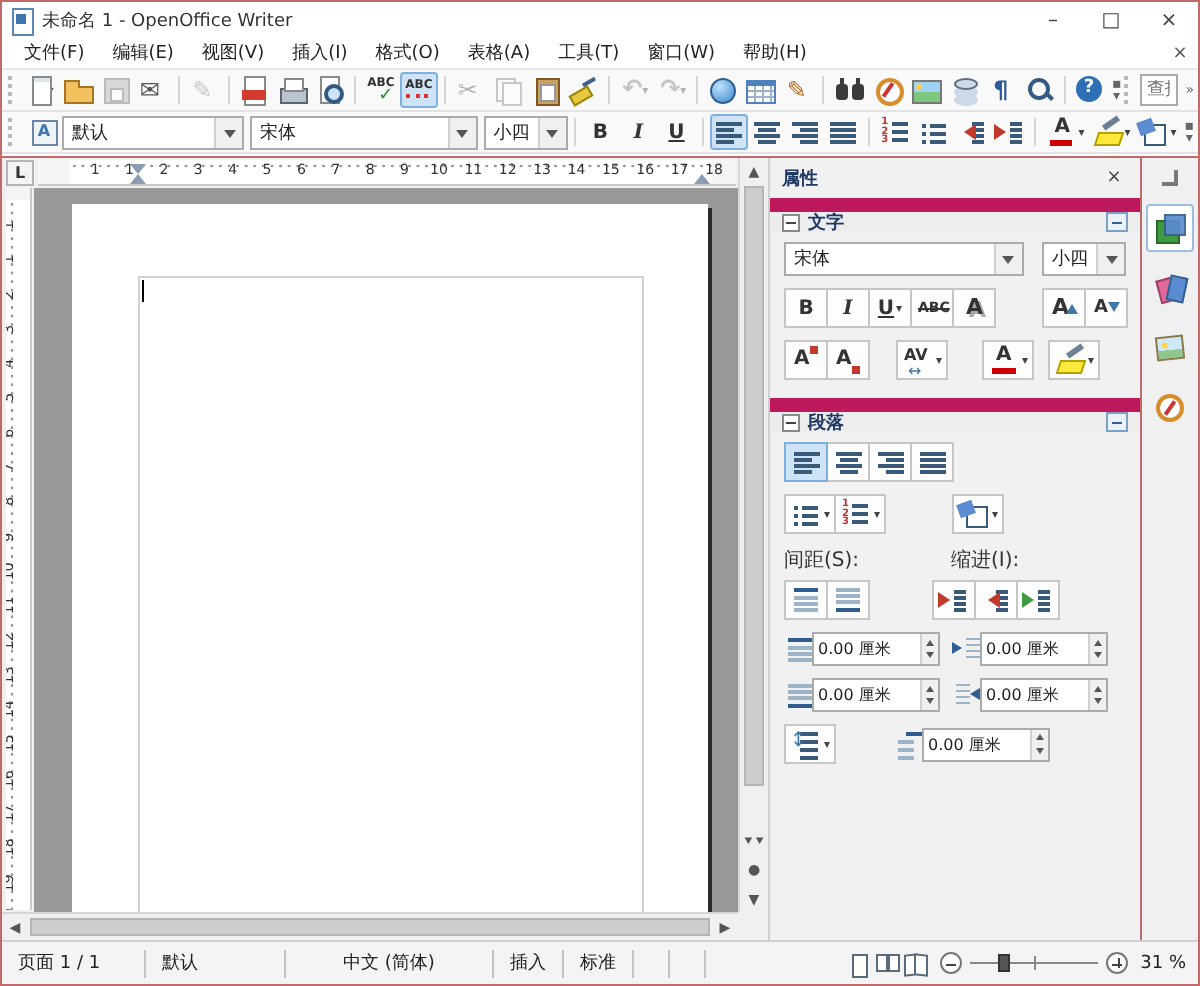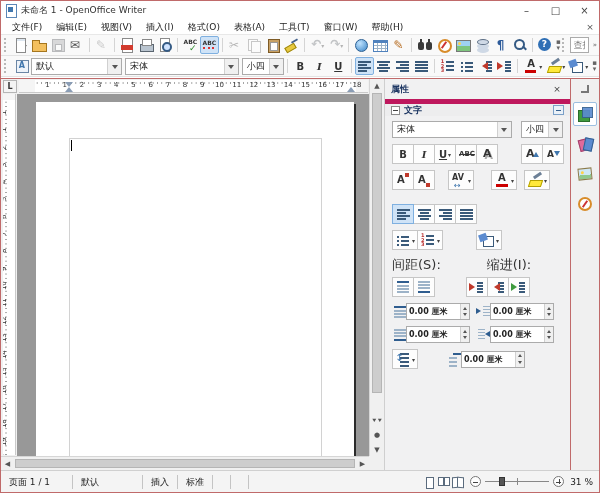--- a/index.html
+++ b/index.html
@@ -163,35 +163,35 @@
   .hscroll{position:absolute;left:0;right:15px;bottom:0;height:14px;background:#f0f0f0;border-top:1px solid #d6d6d6;}
   .hs-left{left:0;top:0;bottom:0;width:13px;}
   .hs-right{right:0;top:0;bottom:0;width:13px;}
   .hs-thumb{position:absolute;top:2px;bottom:2px;left:14px;right:14px;background:#cdcdcd;border:1px solid #b5b5b5;}
 
   
   .sidebar{position:absolute;left:383px;top:0;bottom:0;width:186px;background:#f1f1f2;border-left:1px solid #cfcfcf;}
   .sb-header{height:20px;display:flex;align-items:center;padding:0 6px;}
   .sb-title{font-size:9px;font-weight:700;color:#1f3864;}
   .sb-close{margin-left:auto;font-size:9px;color:#444;width:14px;text-align:center;}
-  .section-hd{height:17px;display:flex;align-items:center;padding:4px 6px;border-top:5px solid #be185d;background:#ededee;}
+  .section-hd{height:17px;display:flex;align-items:center;padding:4px 6px;border-top:7px solid #be185d;background:#ededee;}
   .section-hd .lbl{font-size:9px;font-weight:700;color:#1f3864;margin-left:4px;}
   .boxmark{position:relative;width:9px;height:9px;border:1px solid #8a8a8a;background:#fff;}
   .boxmark::before{content:"";position:absolute;left:1px;right:1px;top:3px;height:1px;background:#444;}
   .boxmark.plus::after{content:"";position:absolute;top:1px;bottom:1px;left:3px;width:1px;background:#444;}
   .launcher{margin-left:auto;position:relative;width:11px;height:10px;border:1px solid #7ba0c8;background:#eaf1f8;}
   .launcher::before{content:"";position:absolute;left:2px;right:2px;top:4px;height:1px;background:#35608f;}
   .sb-body{padding:5px 7px 7px 7px;}
   .sbtn{height:20px;min-width:22px;display:inline-flex;align-items:center;justify-content:center;background:#fdfdfd;border:1px solid #c6c6c6;margin-right:-1px;padding:0 2px;}
   .sbtn.on{background:#cfe3f7;border-color:#7fb0e0;position:relative;z-index:1;}
   .sb-row{display:flex;align-items:center;margin-bottom:6px;}
   .sb-gap{width:10px;}
-  .sb-label{font-size:13px;color:#333;}
+  .sb-label{font-size:10px;color:#333;}
   .spin{display:flex;height:17px;width:64px;background:#fff;border:1px solid #ababab;}
-  .spin input{width:100%;border:0;outline:0;font-size:8px;padding:0 2px;color:#222;font-weight:bold;}
+  .spin input{width:100%;border:0;outline:0;font-size:8px;padding:0 2px;color:#222;}
   .spin .ud{width:11px;border-left:1px solid #d0d0d0;display:flex;flex-direction:column;background:#f0f0f0;}
   .spin .ud i{flex:1;display:flex;align-items:center;justify-content:center;}
   .tri-up-s{width:0;height:0;border:2.5px solid transparent;border-bottom:3.5px solid #555;margin-bottom:1px;}
   .tri-dn-s{width:0;height:0;border:2.5px solid transparent;border-top:3.5px solid #555;margin-top:1px;}
   .mini{width:14px;height:16px;position:relative;display:block;}
 
   
   .tabstrip{position:absolute;left:569px;top:0;bottom:0;right:0;background:#f0f0f0;border-left:1px solid #c06a6a;display:flex;flex-direction:column;align-items:center;padding-top:3px;}
   .ts-menu{width:18px;height:14px;display:flex;align-items:center;justify-content:center;margin-bottom:6px;}
   .ts-menu::before{content:"";width:6px;height:6px;border-right:2px solid #777;border-bottom:2px solid #777;}
@@ -595,20 +595,25 @@
               <span class="dd">▾</span>
             </span>
           <span class="sb-gap" style="width:8px"></span>
           <span class="sbtn">
               <span class="ic ic-highlight"></span>
               <span class="dd">▾</span>
             </span>
         </div>
       </div>
 
+      <div class="section-hd">
+        <span class="boxmark"></span>
+        <span class="lbl">段落</span>
+        <span class="launcher"></span>
+      </div>
       <div class="sb-body">
         <div class="sb-row">
           <span class="sbtn on">
               <span class="al al-left"></span>
             </span>
           <span class="sbtn">
               <span class="al al-center"></span>
             </span>
           <span class="sbtn">
               <span class="al al-right"></span>
@@ -745,20 +750,21 @@
         </span>
       <span class="ts-btn">
           <span class="ts-nav"></span>
         </span>
     </div>
   </div>
 
   <div class="statusbar">
     <span class="seg" style="min-width:72px">页面 1 / 1</span>
     <span class="seg" style="min-width:70px">默认</span>
+    <span class="seg" style="min-width:104px;text-align:center">中文 (简体)</span>
     <span class="seg">插入</span>
     <span class="seg">标准</span>
     <span class="seg empty"></span>
     <span class="seg empty"></span>
     <span class="sb-spacer"></span>
     <div class="vview">
       <span class="pv pv-one"></span>
       <span class="pv pv-multi"></span>
       <span class="pv pv-book"></span>
     </div>

